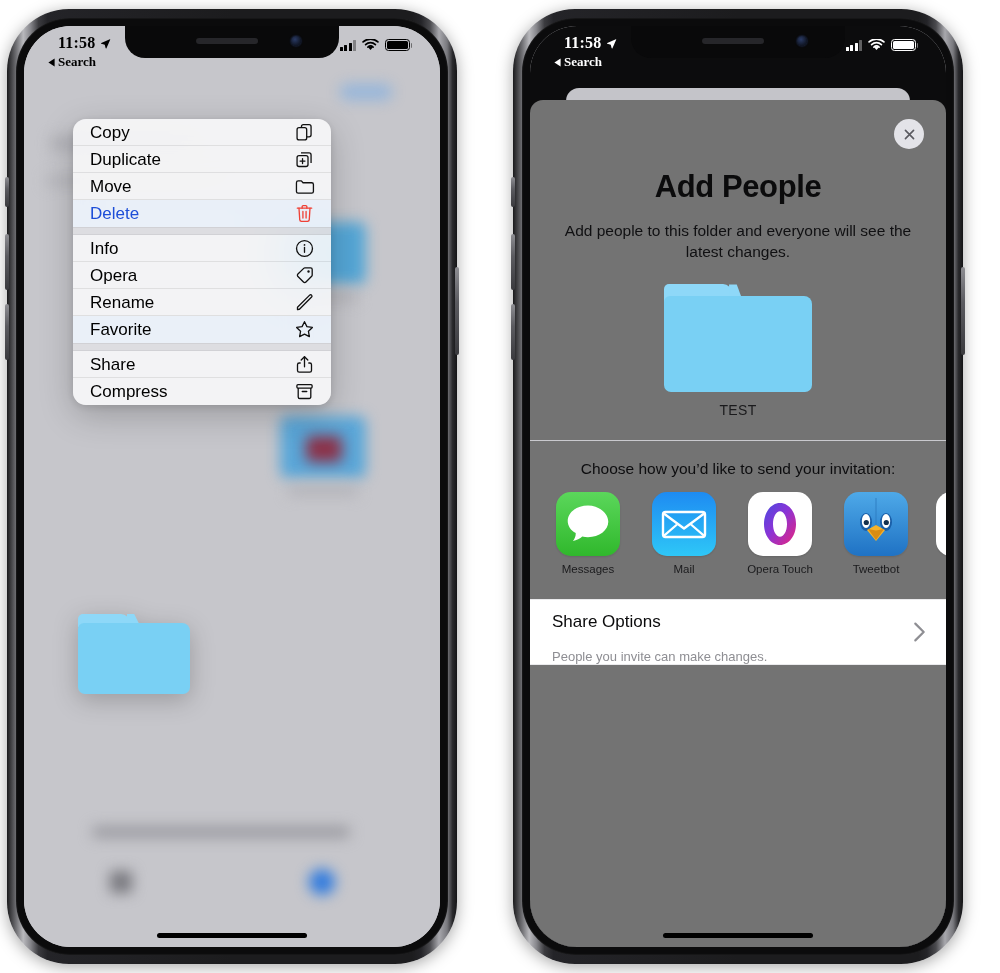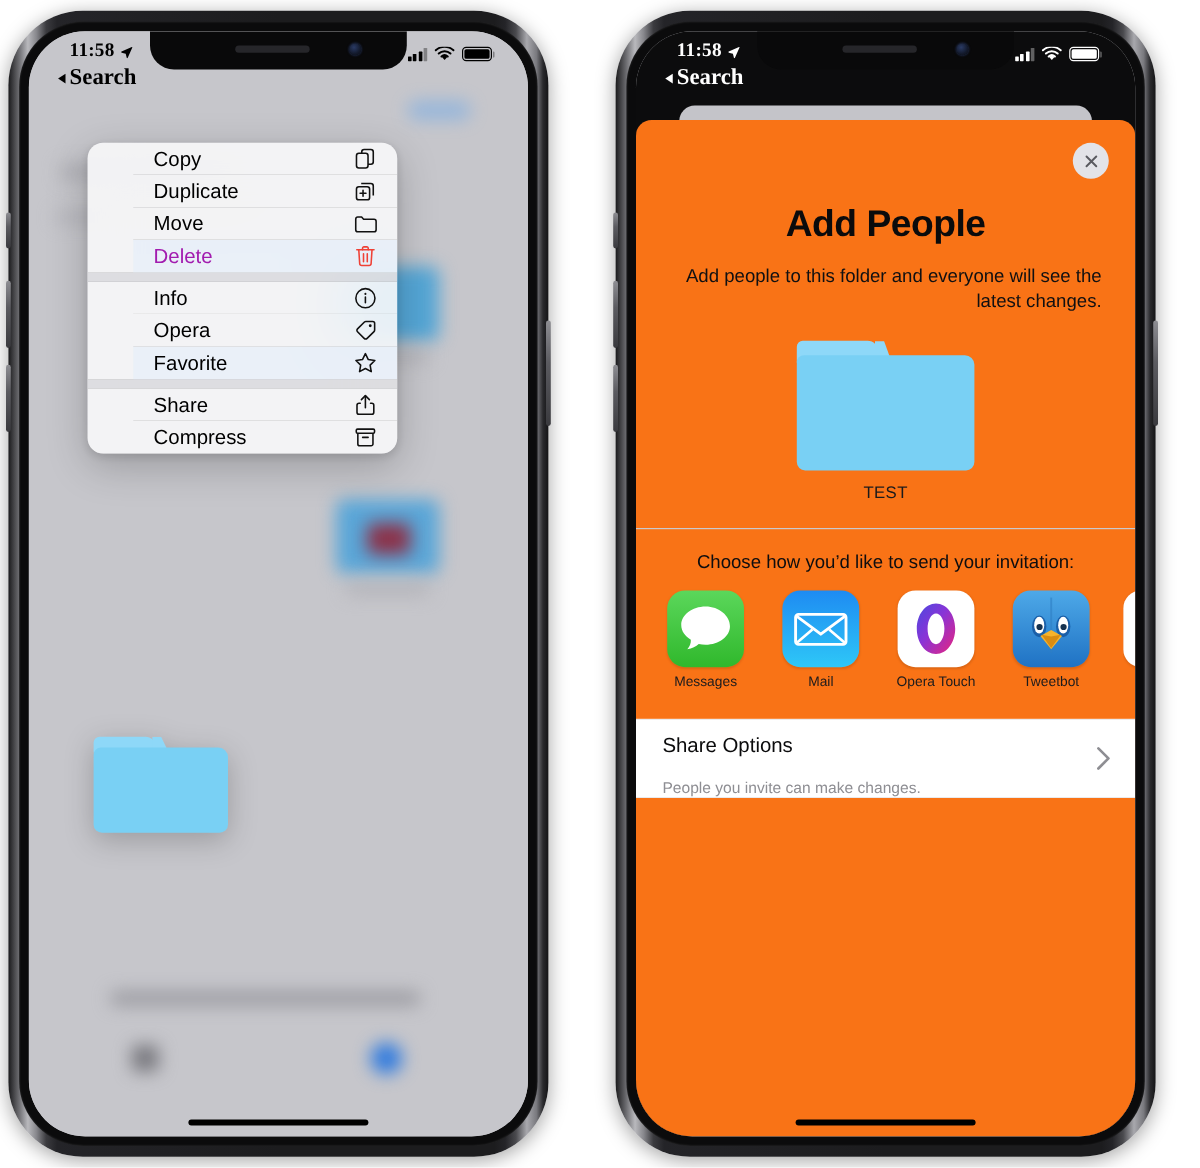--- a/index.html
+++ b/index.html
@@ -81,21 +81,21 @@
   .sig i:nth-child(1){height:4px}.sig i:nth-child(2){height:6px}
   .sig i:nth-child(3){height:8px}.sig i:nth-child(4){height:11px;opacity:.35}
   .batt{
     width:25px;height:12px;border:1.4px solid currentColor;border-radius:3.5px;
     position:relative;box-sizing:border-box;padding:1.3px;
   }
   .batt::after{content:"";position:absolute;right:-3.4px;top:3.3px;width:1.8px;height:4.4px;
     background:currentColor;border-radius:0 1.4px 1.4px 0;opacity:.45;}
   .batt b{display:block;height:100%;width:100%;background:currentColor;border-radius:1.6px;}
   .backlink{
-    position:absolute;left:24px;top:28px;font-size:19px;font-weight:600;
+    position:absolute;left:24px;top:28px;font-size:13px;font-weight:600;
     display:flex;align-items:center;gap:3px;
   }
   .dark .sb-time,.dark .sb-right,.dark .backlink{color:#ffffff;}
   .light .sb-time,.light .sb-right,.light .backlink{color:#000000;}
 
   
   .home-ind{
     position:absolute;bottom:9px;left:50%;transform:translateX(-50%);
     width:150px;height:5px;border-radius:3px;background:#000;z-index:35;
   }
@@ -141,52 +141,52 @@
     position:absolute;left:49px;top:93px;width:258px;
     border-radius:13px;overflow:hidden;
     background:rgba(249,249,250,.88);
     backdrop-filter:blur(22px);
     box-shadow:0 10px 34px rgba(0,0,0,.22),0 2px 8px rgba(0,0,0,.12);
     z-index:20;
   }
   .ctx-item{
     position:relative;height:27px;display:flex;align-items:center;
     padding:0 15px 0 17px;justify-content:space-between;
-    font-size:17px;color:#000;margin-left:38px;
+    font-size:17px;color:#000;
   }
   .ctx-item.sep{box-shadow:inset 0 -0.5px 0 rgba(60,60,67,.22);}
   .ctx-item.highlight{background:rgba(228,238,248,.62);}
-  .ctx-item.destructive{color:#a21caf;}
+  .ctx-item.destructive{color:#1d4ed8;}
   .ctx-group-gap{height:8px;background:rgba(190,190,196,.42);
     box-shadow:inset 0 .5px 0 rgba(60,60,67,.14),inset 0 -.5px 0 rgba(60,60,67,.14);}
   .ctx-ic{width:23px;height:23px;display:flex;align-items:center;justify-content:center;}
   .ctx-ic svg{width:21px;height:21px;display:block;}
 
   
   .share-root{position:absolute;inset:0;background:#0c0c0d;}
   .card-behind{
     position:absolute;left:36px;right:36px;top:62px;height:70px;
     border-radius:13px;background:#c4c4c9;
   }
   .sheet{
     position:absolute;left:0;right:0;top:74px;bottom:0;
-    background:#f97316;border-radius:13px 13px 0 0;
+    background:#737373;border-radius:13px 13px 0 0;
     overflow:hidden;
   }
   .close-btn{
     position:absolute;right:22px;top:19px;width:30px;height:30px;border-radius:50%;
     background:#e3e3e8;display:flex;align-items:center;justify-content:center;
   }
   .close-btn svg{width:15px;height:15px;}
   .sheet-title{
     text-align:center;font-size:31px;font-weight:bold;color:#0b0b0c;
     margin:69px 0 0;letter-spacing:-.4px;
   }
   .sheet-sub{
-    text-align:right;font-size:15.5px;color:#101012;line-height:1.37;
+    text-align:center;font-size:15.5px;color:#101012;line-height:1.37;
     margin:15px 28px 0;
   }
   .folder-wrap{margin:22px auto 0;width:148px;}
   .folder-name{
     text-align:center;font-size:14px;font-weight:normal;color:#1a1a1c;
     margin-top:10px;letter-spacing:.3px;
   }
   .hairline{height:.5px;background:#c9c9ce;margin-top:22px;}
   .choose-label{
     text-align:center;font-size:15.5px;color:#0d0d0f;margin-top:19px;
@@ -313,20 +313,28 @@
           <div class="ctx-item sep">
             <span>Opera</span>
             <span class="ctx-ic">
               <svg viewBox="0 0 24 24" fill="none" stroke="#111" stroke-width="1.5" stroke-linejoin="round">
                 <path d="M12.6 3.3H19a1.8 1.8 0 0 1 1.8 1.8v6.4a2 2 0 0 1-.6 1.45l-6.55 6.5a2 2 0 0 1-2.85 0l-6.3-6.3a2 2 0 0 1 0-2.85l6.6-6.45a2 2 0 0 1 1.5-.55z"></path>
                 <circle cx="16.6" cy="7.4" r="1.35" fill="#111" stroke="none"></circle>
               </svg>
             </span>
           </div>
 
+          <div class="ctx-item sep">
+            <span>Rename</span>
+            <span class="ctx-ic">
+              <svg viewBox="0 0 24 24" fill="none" stroke="#111" stroke-width="1.5" stroke-linejoin="round">
+                <path d="M4 20.2l2.2-.5L20.1 5.8a1.6 1.6 0 0 0 0-2.2 1.55 1.55 0 0 0-2.2 0L4 17.5z"></path>
+              </svg>
+            </span>
+          </div>
 
           <div class="ctx-item highlight">
             <span>Favorite</span>
             <span class="ctx-ic">
               <svg viewBox="0 0 24 24" fill="none" stroke="#111" stroke-width="1.5" stroke-linejoin="round">
                 <path d="M12 3.1l2.78 5.63 6.22.9-4.5 4.39 1.06 6.19L12 17.29l-5.56 2.92 1.06-6.19L3 9.63l6.22-.9z"></path>
               </svg>
             </span>
           </div>
 

